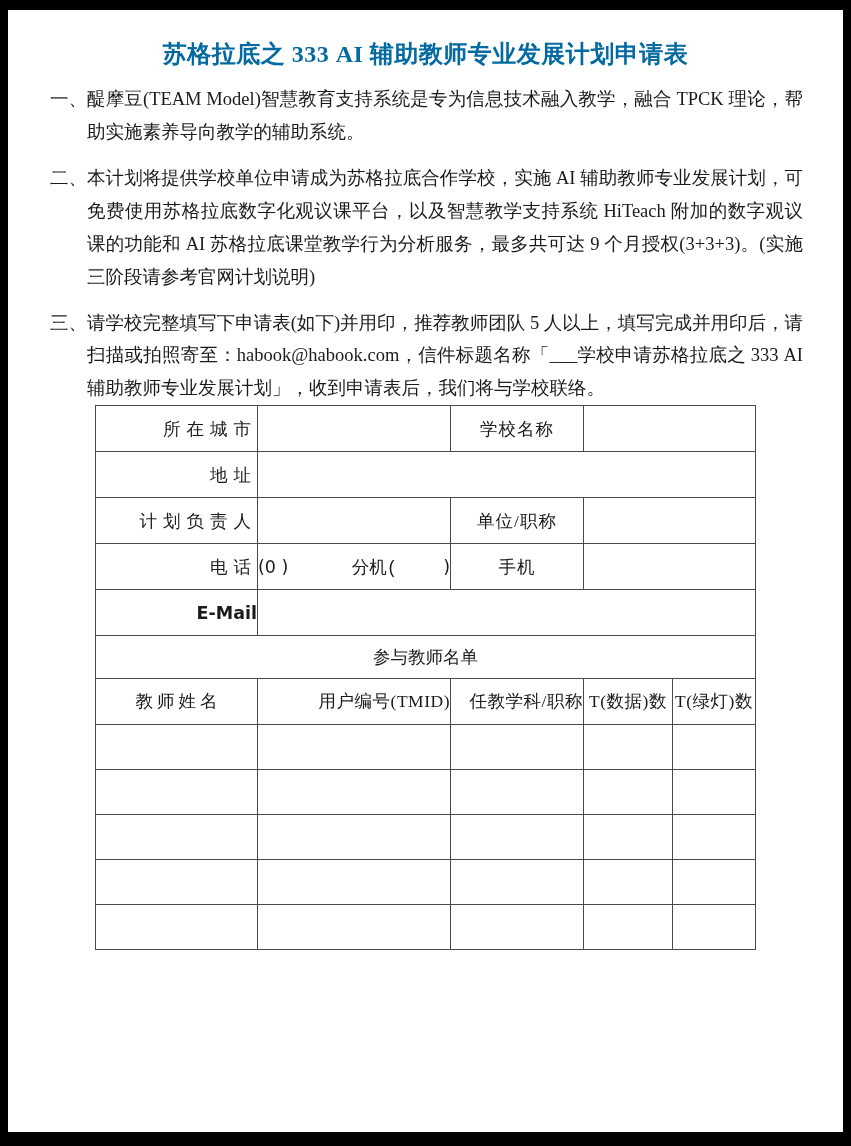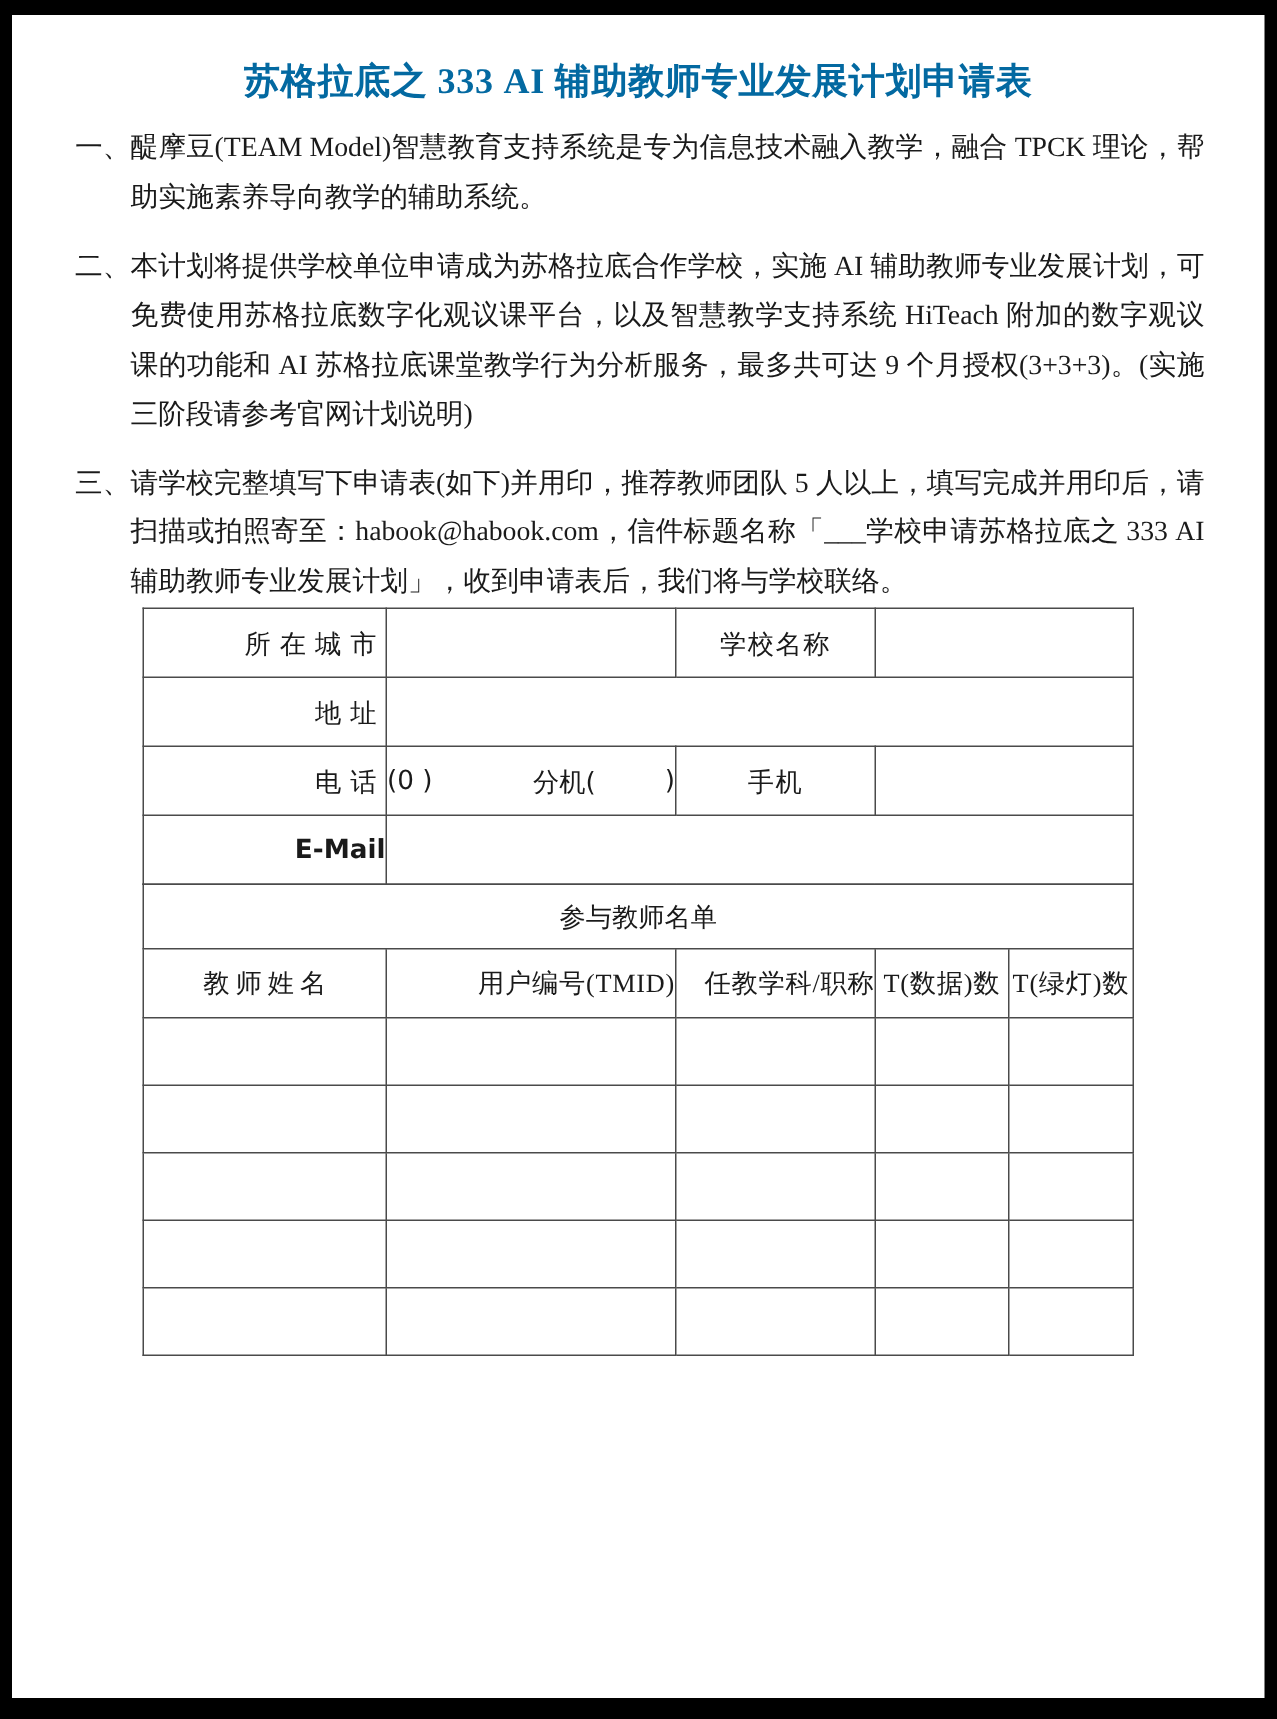--- a/index.html
+++ b/index.html
@@ -85,21 +85,21 @@
     padding: 0 10px;
     font-size: 17px;
     font-family: "DejaVu Sans", "Liberation Sans", sans-serif;
   }
   .phone-inner {
     display: flex;
     align-items: center;
   }
   .ph-a { flex: 0 0 auto; }
   .ph-gap { flex: 1 1 auto; min-width: 34px; }
-  .ph-b { flex: 0 0 auto; }
+  .ph-b { flex: 0 0 auto; font-family: Liberation Mono, monospace; }
   .ph-gap2 { flex: 0 0 46px; }
   .ph-c { flex: 0 0 auto; }
   .listhdr {
     text-align: center;
     padding-left: 5px;
     font-size: 17.5px;
   }
   .th-c {
     text-align: center;
     letter-spacing: 4px;
@@ -156,20 +156,26 @@
     <tbody>
       <tr>
         <td class="lbl" style="height:45px;">所在城市</td>
         <td class="blank"></td>
         <td class="lbl-slash">学校名称</td>
         <td class="blank"></td>
       </tr>
       <tr>
         <td class="lbl" style="height:45px;">地址</td>
         <td class="blank" colspan="3"></td>
+      </tr>
+      <tr>
+        <td class="lbl" style="height:45px;">计划负责人</td>
+        <td class="blank"></td>
+        <td class="lbl-slash">单位/职称</td>
+        <td class="blank"></td>
       </tr>
       <tr>
         <td class="lbl" style="height:45px;">电话</td>
         <td class="phone-cell">
           <div class="phone-inner">
             <span class="ph-a">(0 )</span>
             <span class="ph-gap"></span>
             <span class="ph-b">分机(</span>
             <span class="ph-gap2"></span>
             <span class="ph-c">)</span>

